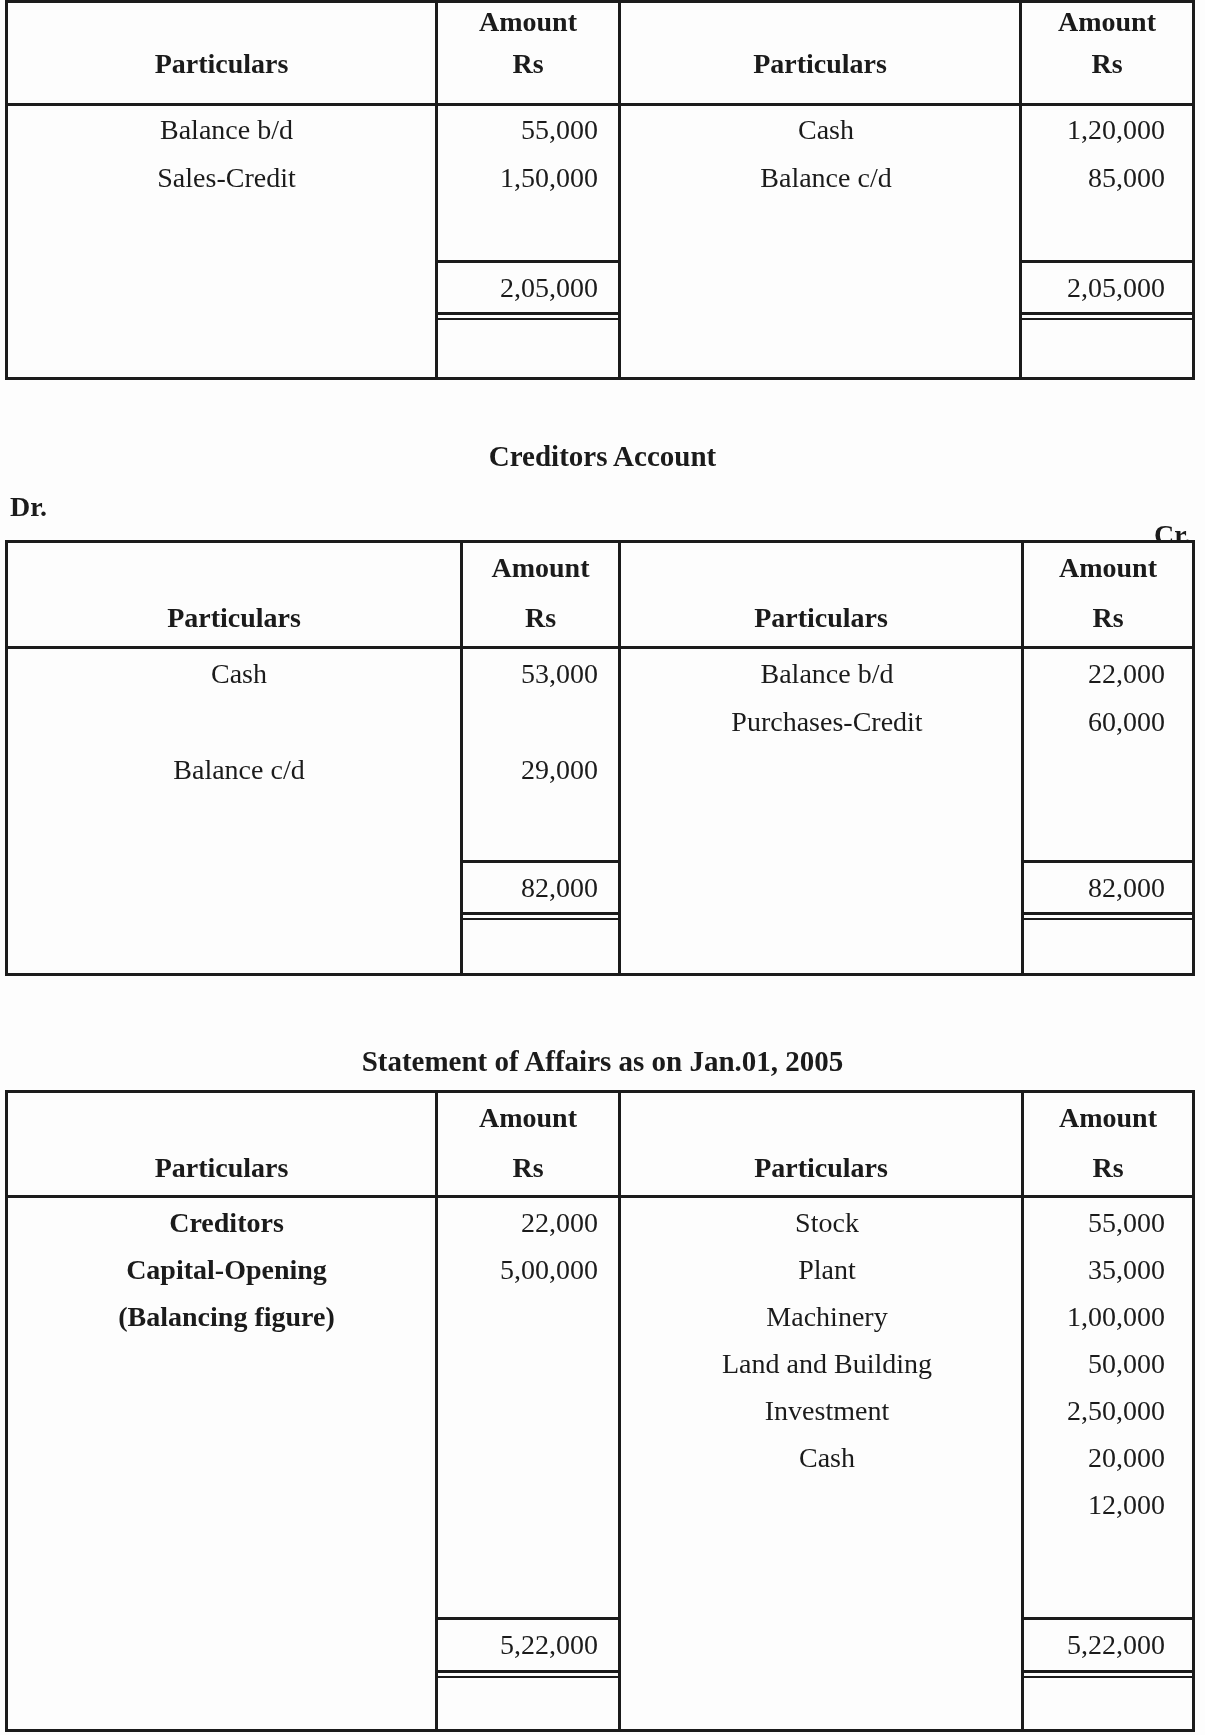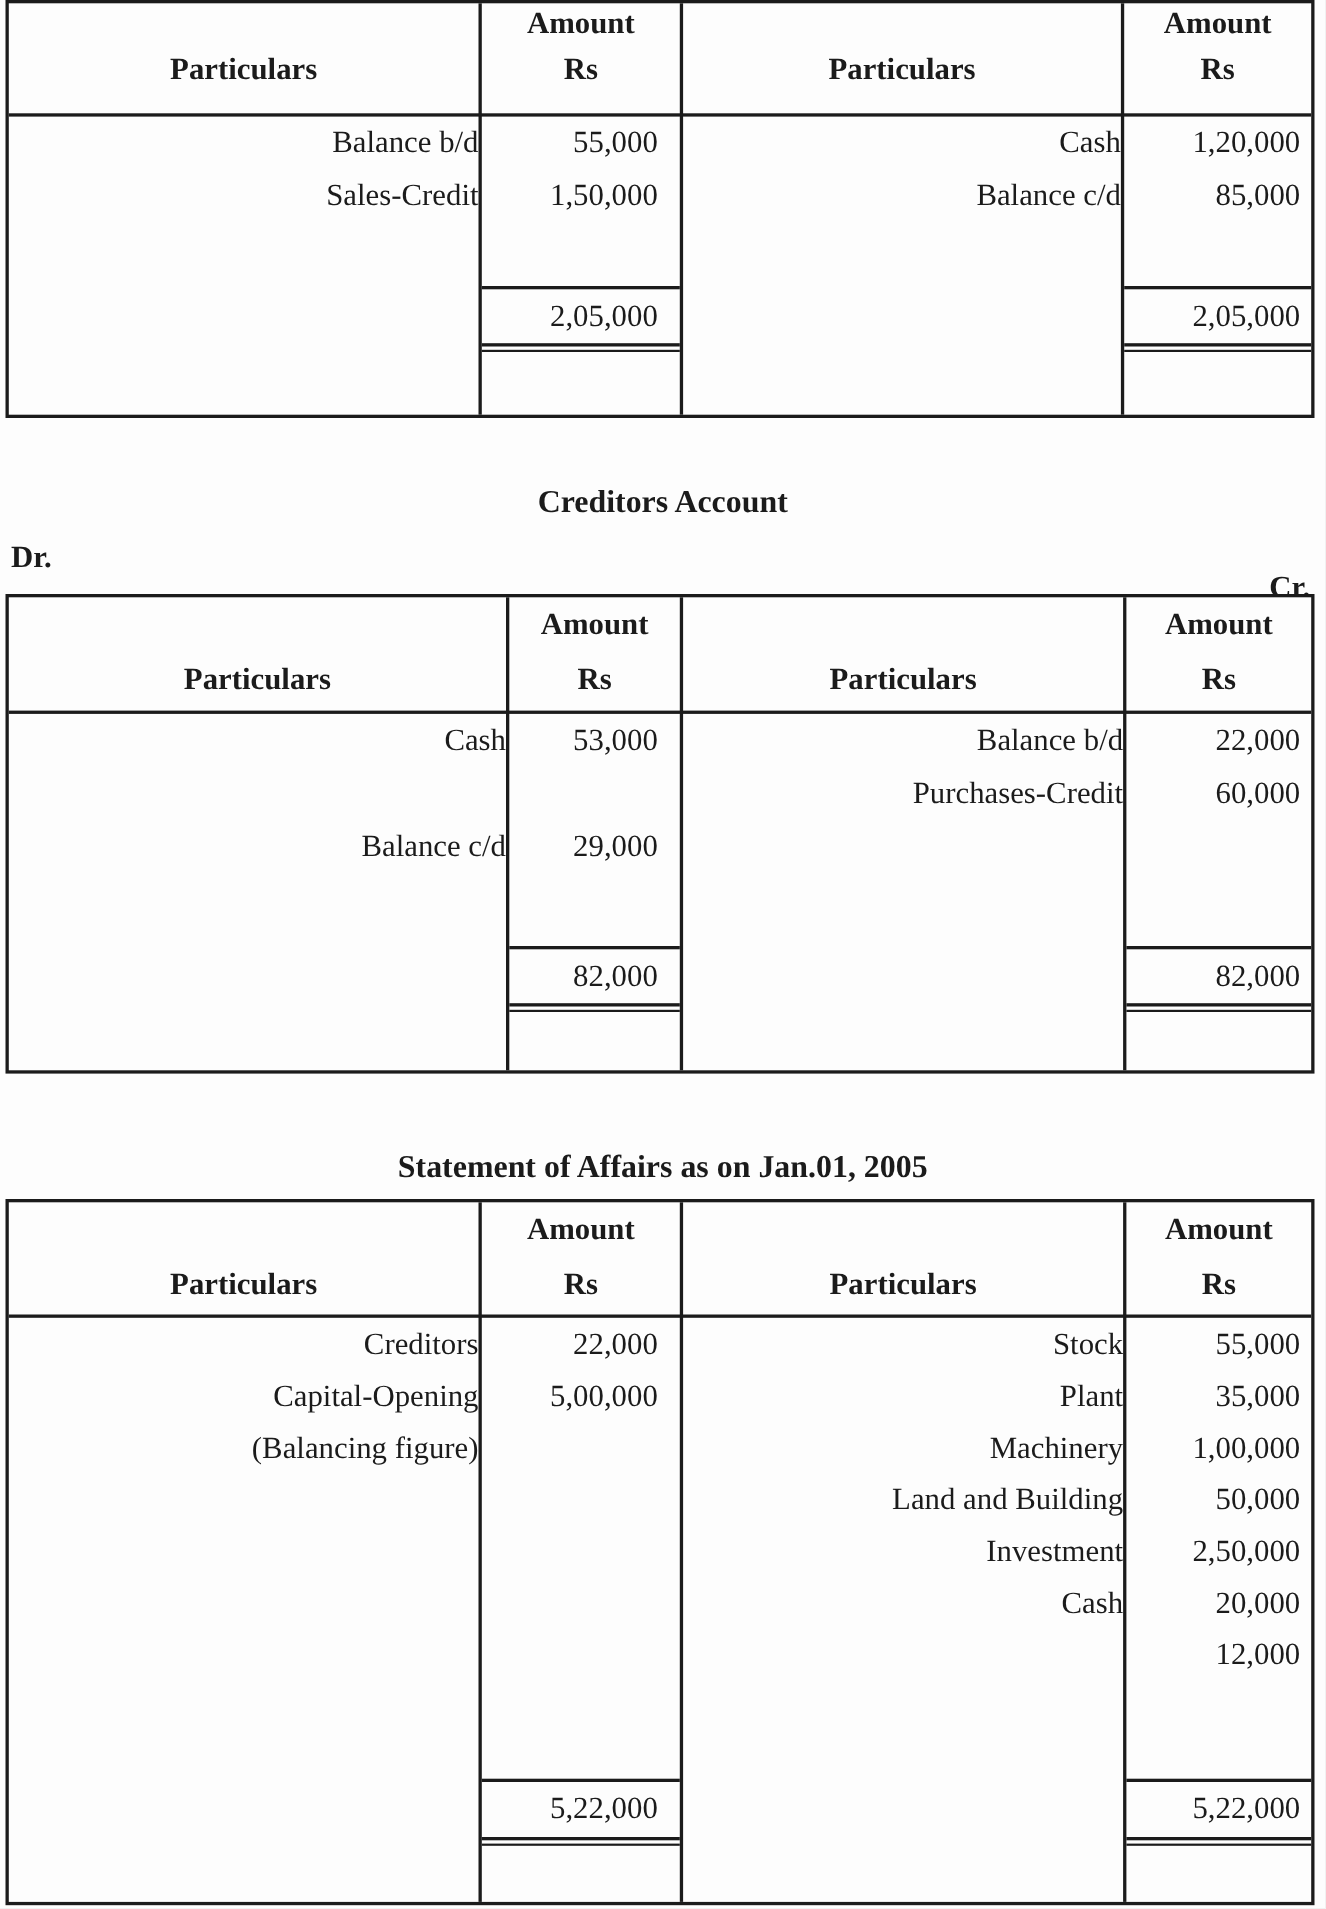--- a/index.html
+++ b/index.html
@@ -14,24 +14,24 @@
   .col.vline{border-left:3px solid #1b1b1b;}
   .hline{position:absolute;left:0;right:0;height:3px;background:#1b1b1b;}
   .amt-hdr{position:absolute;top:0;left:0;right:0;text-align:center;font-weight:bold;}
   .amt-hdr .l{display:block;}
   .p-hdr{position:absolute;left:0;right:0;text-align:center;font-weight:bold;}
   .rows{position:absolute;left:0;right:0;}
   .row{white-space:nowrap;overflow:hidden;}
   .t1 .row{height:48px;line-height:48px;}
   .t2 .row{height:48px;line-height:48px;}
   .t3 .row{height:47px;line-height:47px;}
-  .p-cell{text-align:right;padding-left:10px;}
+  .p-cell{text-align:center;padding-left:10px;}
   .p-cell.inner{padding-left:12px;}
   .a-cell{text-align:right;padding-right:20px;}
-  .a-cell.outer{padding-right:10px;}
+  .a-cell.outer{padding-right:27px;}
   .rule{position:absolute;left:0;right:0;height:3px;background:#1b1b1b;}
   .rule.thin{height:2px;}
   .total{position:absolute;left:0;right:0;text-align:right;white-space:nowrap;}
   .title{position:absolute;left:0;width:100%;text-align:center;font-weight:bold;font-size:29px;line-height:36px;}
   .side-label{position:absolute;font-weight:bold;font-size:28px;line-height:36px;}
 </style>
 </head>
 <body>
 
 <div class="sheet">
@@ -143,21 +143,21 @@
 
     <div class="hline" style="top:103px;"></div>
   </div>
 
   <div class="title" style="top:1043px;">Statement of Affairs as on Jan.01, 2005</div>
 
   <div class="table t3" style="left:5px;top:1090px;width:1190px;height:642px;">
 
     <div class="col" style="left:0;width:427px;">
       <div class="p-hdr" style="top:50px;line-height:50px;">Particulars</div>
-      <div class="rows" style="top:106px;">
+      <div class="rows" style="top:106px;font-weight:bold;">
         <div class="row p-cell">Creditors</div>
         <div class="row p-cell">Capital-Opening</div>
         <div class="row p-cell">(Balancing figure)</div>
       </div>
     </div>
 
     <div class="col vline" style="left:427px;width:183px;">
       <div class="amt-hdr">
         <span class="l" style="line-height:50px;">Amount</span>
         <span class="l" style="line-height:50px;">Rs</span>

